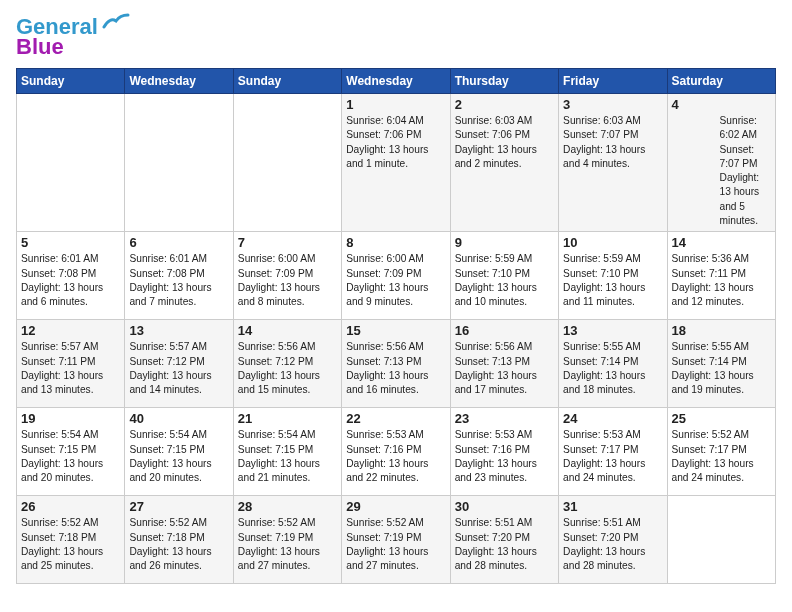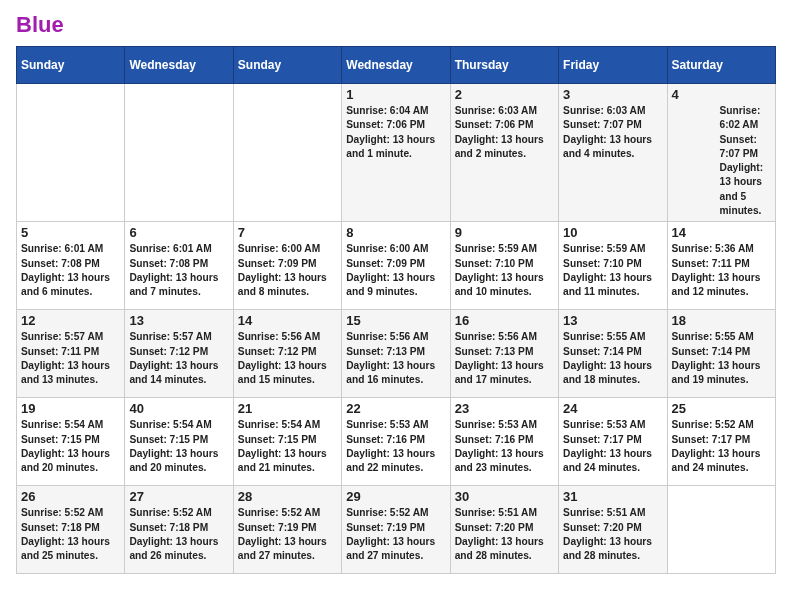--- a/index.html
+++ b/index.html
@@ -45,21 +45,21 @@
     table {
       width: 100%;
       border-collapse: collapse;
       table-layout: fixed;
     }
     thead tr th {
       background: #2255aa;
       color: #fff;
       font-size: 12px;
       font-weight: bold;
-      padding: 11px 4px;
+      padding: 5px 4px;
       text-align: left;
       border: 1px solid #1a3a7a;
     }
     tbody tr td {
       vertical-align: top;
       border: 1px solid #ccc;
       padding: 3px 4px;
       height: 88px;
       font-size: 10.5px;
       color: #222;
@@ -69,31 +69,38 @@
       background: #f5f5f5;
     }
     .day-num {
       font-size: 13px;
       font-weight: bold;
       margin-bottom: 2px;
     }
     .day-info {
       font-size: 10.2px;
       line-height: 1.4;
-      font-weight: bold;
     }
     .empty-cell {
       background: #fff !important;
     }
   </style>
 </head>
 <body>
 
 <div class="header">
   <div class="logo">
+    <div style="display:flex;align-items:center;">
+      <span class="logo-text">
+        <span>General</span>
+      </span>
+      <svg style="margin-left:4px;margin-top:-8px;" width="28" height="20" viewBox="0 0 28 20">
+        <path d="M2 14 Q8 4 14 8 Q18 2 26 2" stroke="#3399cc" stroke-width="3" fill="none" stroke-linecap="round"></path>
+      </svg>
+    </div>
     <div style="margin-top:-2px;">
       <span class="logo-text" style="color:#a21caf;font-size:22px;">Blue</span>
     </div>
   </div>
   <div class="title-block">
     <div class="month-title"></div>
     <div class="location"></div>
   </div>
 </div>
 

